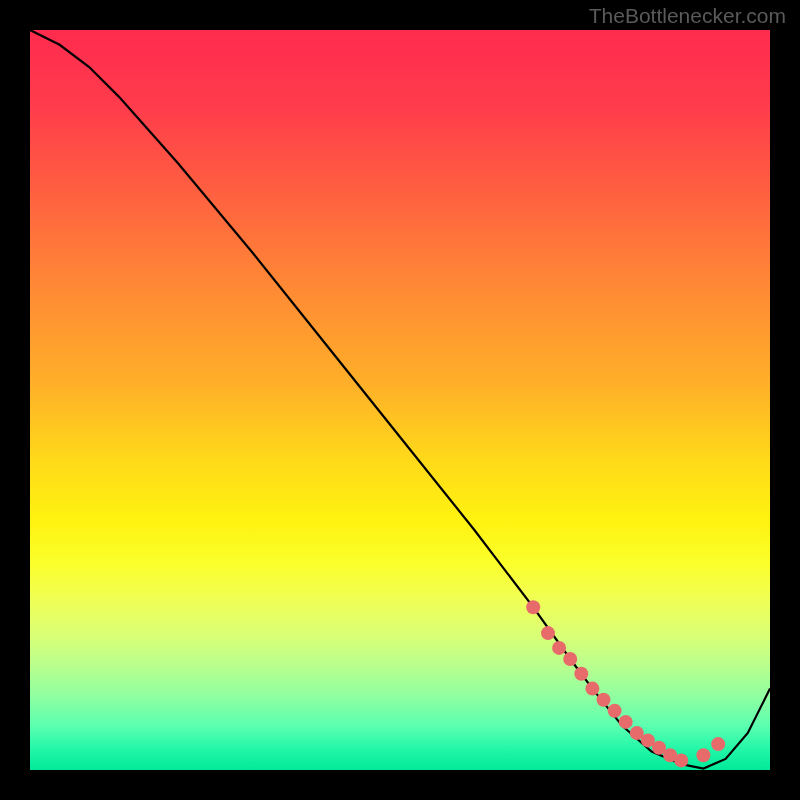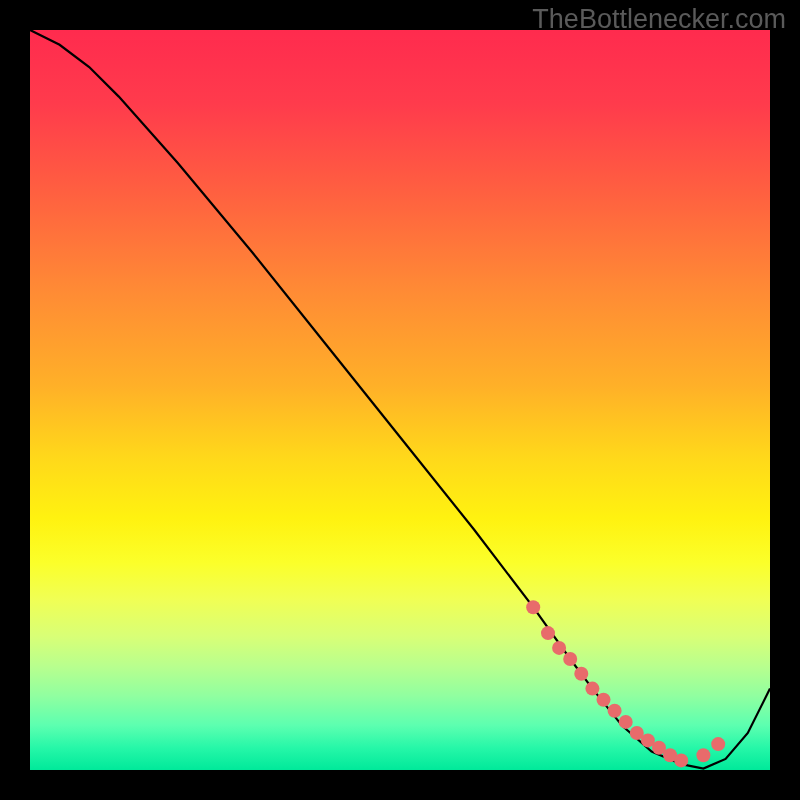--- a/index.html
+++ b/index.html
@@ -8,21 +8,21 @@
     height: 800px;
     background: #000;
     position: relative;
     font-family: Arial, sans-serif;
   }
   .watermark {
     position: absolute;
     top: 4px;
     right: 14px;
     color: #5a5a5a;
-    font-size: 27px;
+    font-size: 21px;
     z-index: 10;
     margin-left: 16px;
   }
   .plot-area {
     position: absolute;
     left: 30px;
     top: 30px;
     width: 740px;
     height: 740px;
   }

